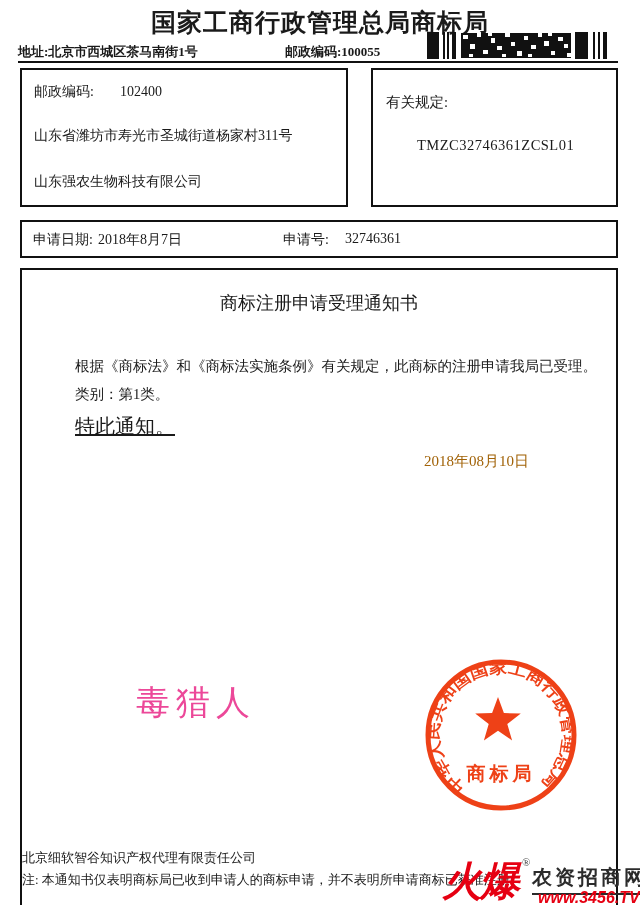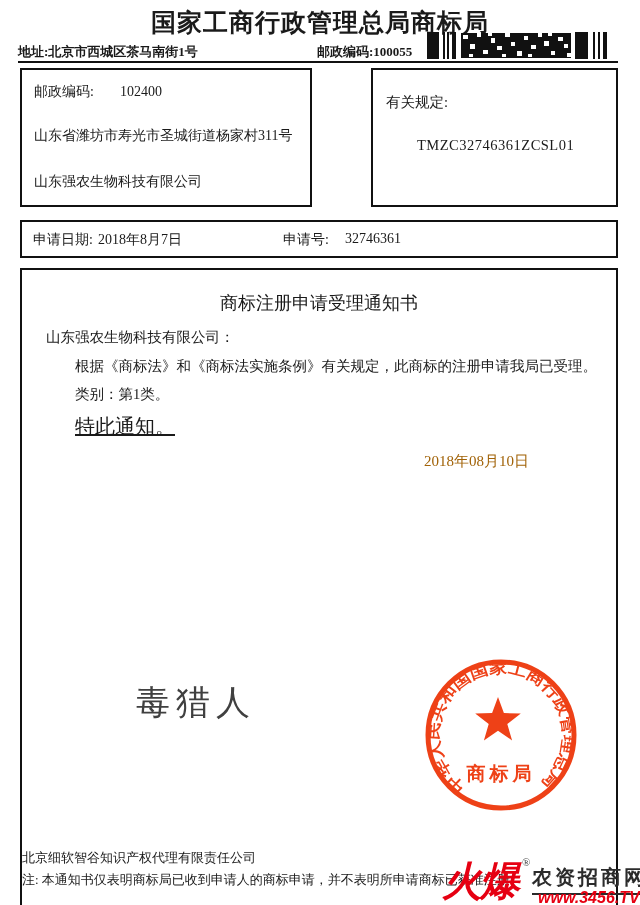--- a/index.html
+++ b/index.html
@@ -12,26 +12,26 @@
     background: #ffffff;
     font-family: "Liberation Serif", "DejaVu Serif", serif;
     color: #1a1a1a;
     overflow: hidden;
   }
   .org-title {
     position: absolute; top: 6px; left: 0; width: 640px;
     text-align: center; font-size: 25px; font-weight: bold; letter-spacing: 1px;
   }
   .addr-label { position: absolute; top: 43px; left: 18px; font-size: 13px; font-weight: bold; }
-  .post-label { position: absolute; top: 43px; left: 285px; font-size: 13px; font-weight: bold; margin-left: 32px; }
+  .post-label { position: absolute; top: 43px; left: 285px; font-size: 13px; font-weight: bold; }
   .barcode { position: absolute; top: 32px; left: 427px; }
   .header-rule { position: absolute; top: 61px; left: 18px; width: 600px; height: 2px; background: #111; }
 
   .box { position: absolute; border: 2px solid #111; background: #fff; }
-  .recipient-box { top: 68px; left: 20px; width: 292px; height: 139px; }
+  .recipient-box { top: 68px; left: 20px; width: 328px; height: 139px; }
   .docnum-box   { top: 68px; left: 371px; width: 247px; height: 139px; }
   .app-bar      { top: 220px; left: 20px; width: 598px; height: 38px; }
   .notice-box   { top: 268px; left: 20px; width: 598px; height: 660px; }
 
   .recipient-box .row-post    { position: absolute; top: 13px; left: 12px; font-size: 14px; }
   .recipient-box .row-post .val { margin-left: 26px; }
   .recipient-box .row-address { position: absolute; top: 57px; left: 12px; font-size: 14px; }
   .recipient-box .row-company { position: absolute; top: 103px; left: 12px; font-size: 14px; }
 
   .docnum-box .dn-label { position: absolute; top: 23px; left: 13px; font-size: 14.5px; }
@@ -44,21 +44,21 @@
 
   .notice-title { position: absolute; top: 21px; left: 0; width: 594px; text-align: center; font-size: 18px; }
   .salutation { position: absolute; top: 58px; left: 24px; font-size: 14.5px; }
   .body-line1 { position: absolute; top: 87px; left: 53px; font-size: 14.5px; }
   .body-line2 { position: absolute; top: 115px; left: 53px; font-size: 14.5px; }
   .body-line3 { position: absolute; top: 143px; left: 53px; font-size: 20px; text-decoration: underline; }
 
   .trademark-name {
     position: absolute; top: 410px; left: 114px;
     font-family: "Liberation Sans", "DejaVu Sans", sans-serif;
-    font-size: 34px; font-weight: 500; letter-spacing: 6px; color: #404040;
+    font-size: 34px; font-weight: 500; letter-spacing: 6px; color: #ec4899;
   }
 
   .seal { position: absolute; top: 387px; left: 401px; width: 156px; height: 156px; opacity: .96; }
   .seal-date {
     position: absolute; top: 452px; left: 424px;
     font-size: 15px; color: #a16207; z-index: 3; white-space: nowrap;
   }
 
   .agency-line { position: absolute; top: 849px; left: 22px; font-size: 13px; }
   .note-line   { position: absolute; top: 871px; left: 22px; font-size: 13px; width: 600px; }
@@ -148,21 +148,20 @@
 
   <div class="box app-bar">
     <span class="ap-date-label">申请日期:</span>
     <span class="ap-date-value">2018年8月7日</span>
     <span class="ap-num-label">申请号:</span>
     <span class="ap-num-value">32746361</span>
   </div>
 
   <div class="box notice-box">
     <div class="notice-title">商标注册申请受理通知书</div>
-    <div class="salutation">山东强农生物科技有限公司：</div>
     <div class="body-line1">根据《商标法》和《商标法实施条例》有关规定，此商标的注册申请我局已受理。</div>
     <div class="body-line2">类别：第1类。</div>
     <div class="body-line3">特此通知。</div>
     <div class="trademark-name">毒猎人</div>
 
     <div class="seal">
       <svg width="156" height="156" viewBox="0 0 156 156">
         <circle cx="78" cy="78" r="73" fill="none" stroke="#ee3a0e" stroke-width="5"></circle>
         <path id="sealArc" d="M 42.4 128.8 A 62 62 0 1 1 113.6 128.8" fill="none"></path>
         <text font-size="15" fill="#ee3a0e" font-family="Liberation Serif, DejaVu Serif, serif" font-weight="bold">

